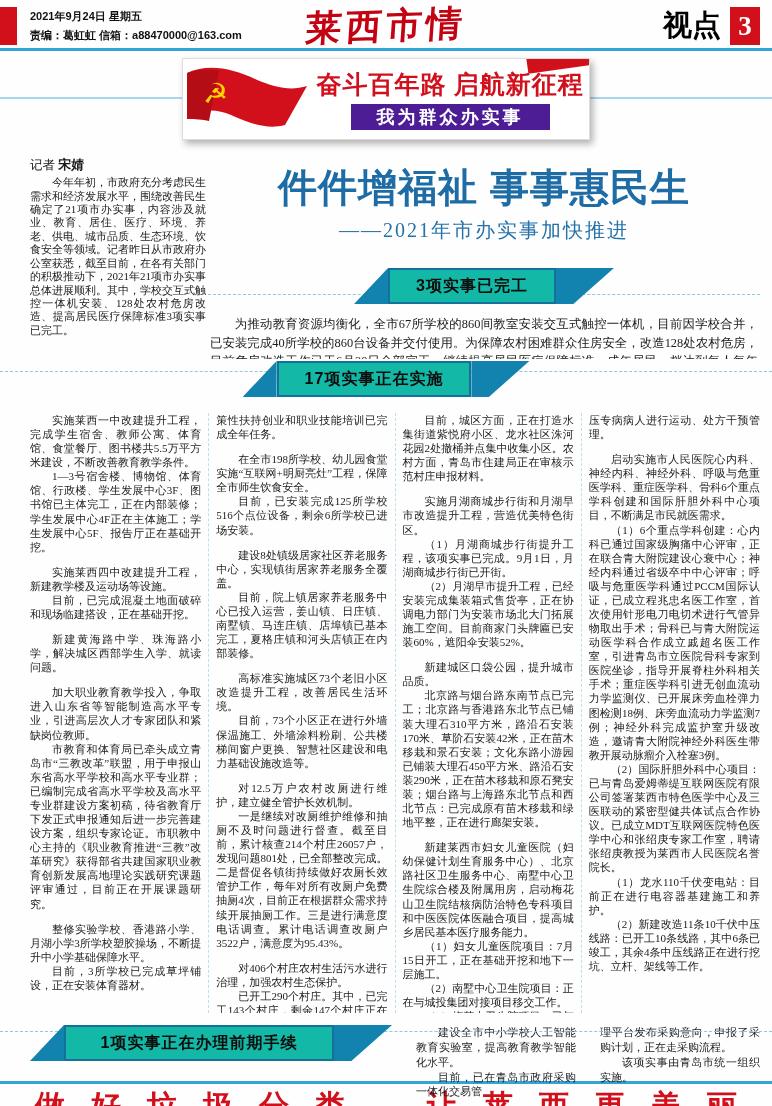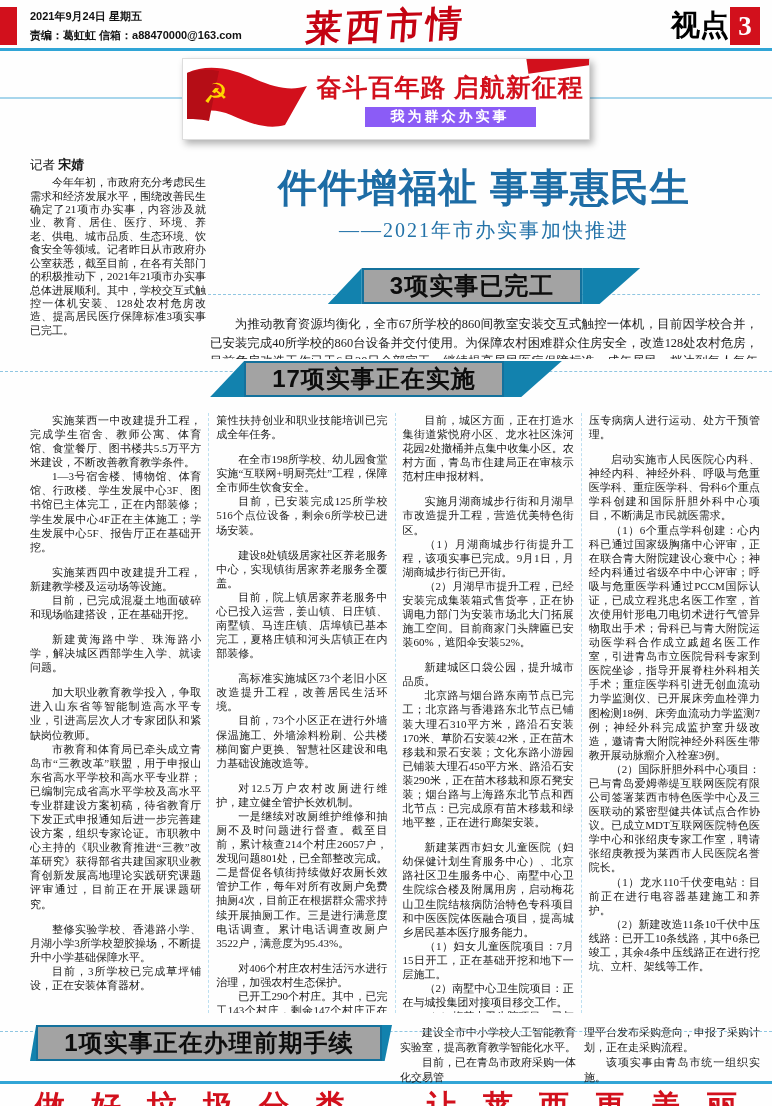--- a/index.html
+++ b/index.html
@@ -5,72 +5,72 @@
   html,body{margin:0;padding:0;background:#e8e8e8;}
   .page{position:relative;width:772px;height:1106px;margin:0 auto;background:#fefefe;
         font-family:"Liberation Serif","DejaVu Serif",serif;color:#1a1a1a;overflow:hidden;}
   
   .hdr{position:relative;height:48px;}
   .edge-red{position:absolute;left:0;top:7px;width:17px;height:38px;background:#d2101c;}
   .pubinfo{position:absolute;left:30px;top:7px;font-family:"Liberation Sans",sans-serif;
            font-size:11px;font-weight:bold;line-height:1.75;color:#111;}
   .masthead{position:absolute;left:50%;top:2px;transform:translateX(-50%) skewX(-6deg) rotate(-2deg);
             font-size:36px;font-weight:900;color:#c40312;letter-spacing:4px;white-space:nowrap;}
-  .hdr-right{position:absolute;right:12px;top:6px;display:flex;align-items:center;gap:1px;}
+  .hdr-right{position:absolute;right:12px;top:6px;display:flex;align-items:center;gap:9px;}
   .viewpoint{font-family:"Liberation Sans",sans-serif;font-size:29px;font-weight:900;color:#000;}
   .pageno{width:30px;height:38px;background:#d2101c;color:#fff;display:flex;align-items:center;
           justify-content:center;font-size:27px;font-weight:bold;}
   .rule{height:3px;background:#31a5d6;}
   
   .banner-row{position:relative;height:94px;}
   .banner-row::before{content:"";position:absolute;left:0;right:0;top:46px;height:2px;background:#a8d6ec;}
   .banner{position:absolute;left:50%;top:7px;transform:translateX(-50%);width:406px;height:80px;
           background:#fff;border:1px solid #ddd;box-shadow:3px 4px 7px rgba(0,0,0,.3);display:flex;overflow:hidden;}
   .flag{width:128px;flex:none;position:relative;}
   .flag svg{position:absolute;left:-4px;top:2px;}
   .banner-txt{flex:1;display:flex;flex-direction:column;align-items:center;justify-content:center;gap:3px;}
   .slogan-main{font-size:25px;font-weight:900;color:#d2101c;white-space:nowrap;letter-spacing:1px;}
-  .slogan-sub{background:#8b5cf6;color:#fff;font-family:"Liberation Sans",sans-serif;font-size:14px;
+  .slogan-sub{background:#4c1d95;color:#fff;font-family:"Liberation Sans",sans-serif;font-size:18px;
               font-weight:bold;padding:1px 26px;letter-spacing:3px;white-space:nowrap;}
   .banner::after{content:"";position:absolute;right:-8px;top:-6px;width:70px;height:16px;
                  background:#d2101c;transform:rotate(-8deg);}
   
   .top-grid{display:flex;gap:2px;padding:2px 12px 0 30px;height:212px;overflow:hidden;}
   .intro-col{width:176px;flex:none;font-size:11px;line-height:1.22;text-align:justify;}
   .byline{margin:10px 0 3px;font-size:12.5px;}
   .byline b{font-size:13px;}
   .intro-col p{margin:0;text-indent:2em;}
   .headline-area{flex:1;text-align:center;position:relative;}
   .main-title{margin:14px 0 2px;font-family:"Liberation Sans",sans-serif;font-weight:900;
               font-size:39px;color:#1d6ca5;letter-spacing:1px;white-space:nowrap;}
   .sub-title{font-size:20px;color:#2372a8;letter-spacing:2px;margin-bottom:24px;}
   
   .band-row{position:relative;display:flex;justify-content:center;}
   .band-row .dash{position:absolute;left:0;right:0;border-top:1px dashed #8fc6e2;}
   .band{position:relative;display:flex;align-items:stretch;height:36px;}
   .tri-l{width:34px;background:#1282ae;clip-path:polygon(100% 0,100% 100%,0 100%);}
   .tri-r{width:58px;background:#1282ae;clip-path:polygon(0 0,100% 0,30% 100%,0 100%);}
-  .band-box{background:#a3a3a3;border:2px solid #14719c;display:flex;align-items:center;justify-content:center;
-            padding:0 26px;font-family:"Liberation Sans",sans-serif;font-size:24px;font-weight:900;color:#0d0d0d;
+  .band-box{background:#14b8a6;border:2px solid #14719c;display:flex;align-items:center;justify-content:center;
+            padding:0 26px;font-family:"Liberation Sans",sans-serif;font-size:16px;font-weight:900;color:#0d0d0d;
             letter-spacing:1px;white-space:nowrap;}
   .s1-para{font-size:12.4px;line-height:1.5;text-align:justify;text-indent:2em;margin:11px 2px 0;}
   
   .band2-row{height:44px;margin-top:2px;}
   .band2-row .dash{top:10px;}
   .cols4{display:flex;padding:8px 12px 0 30px;height:600px;overflow:hidden;}
   .col{flex:1;font-size:11px;line-height:1.28;text-align:justify;padding:0 7px;}
   .col:first-child{padding-left:0;}
   .col:last-child{padding-right:0;}
   .col + .col{border-left:1px dashed #bcdff0;}
   .col p,.bcol p{margin:0;text-indent:2em;}
   .col p.kai,.bcol p.kai{margin-top:11px;}
   .col p.kai:first-child,.bcol p.kai:first-child{margin-top:0;}
   .col p.cont,.bcol p.cont{text-indent:0;}
   
-  .bottom{position:relative;display:flex;gap:8px;padding:12px 12px 0 30px;height:56px;}
+  .bottom{position:relative;display:flex;gap:24px;padding:12px 12px 0 30px;height:56px;}
   .bottom .dash{position:absolute;left:0;right:0;top:18px;border-top:1px dashed #8fc6e2;}
   .band3-wrap{width:362px;flex:none;position:relative;}
   .bcol{flex:1;font-size:11px;line-height:1.35;text-align:justify;}
   
   .footer-slogan{height:44px;display:flex;align-items:center;justify-content:center;
                  color:#d2101c;font-weight:900;font-size:30px;letter-spacing:26px;text-indent:26px;
                  white-space:nowrap;}
 </style>
 </head>
 <body>

